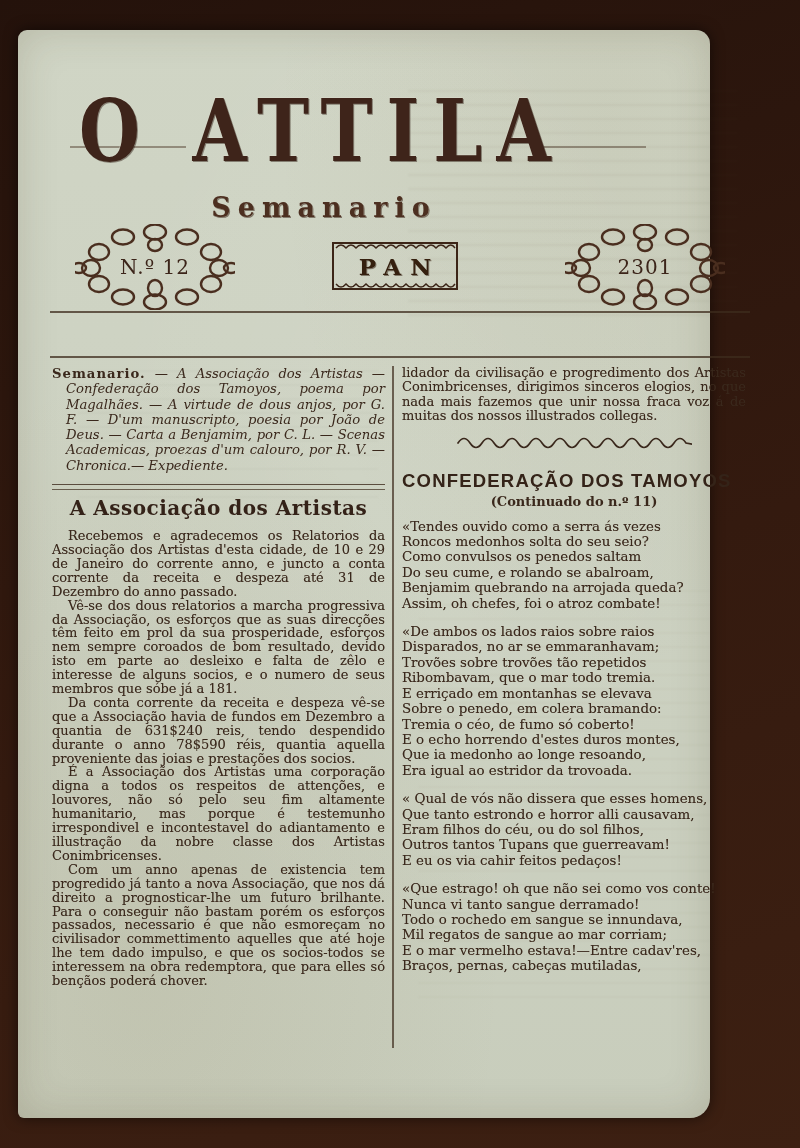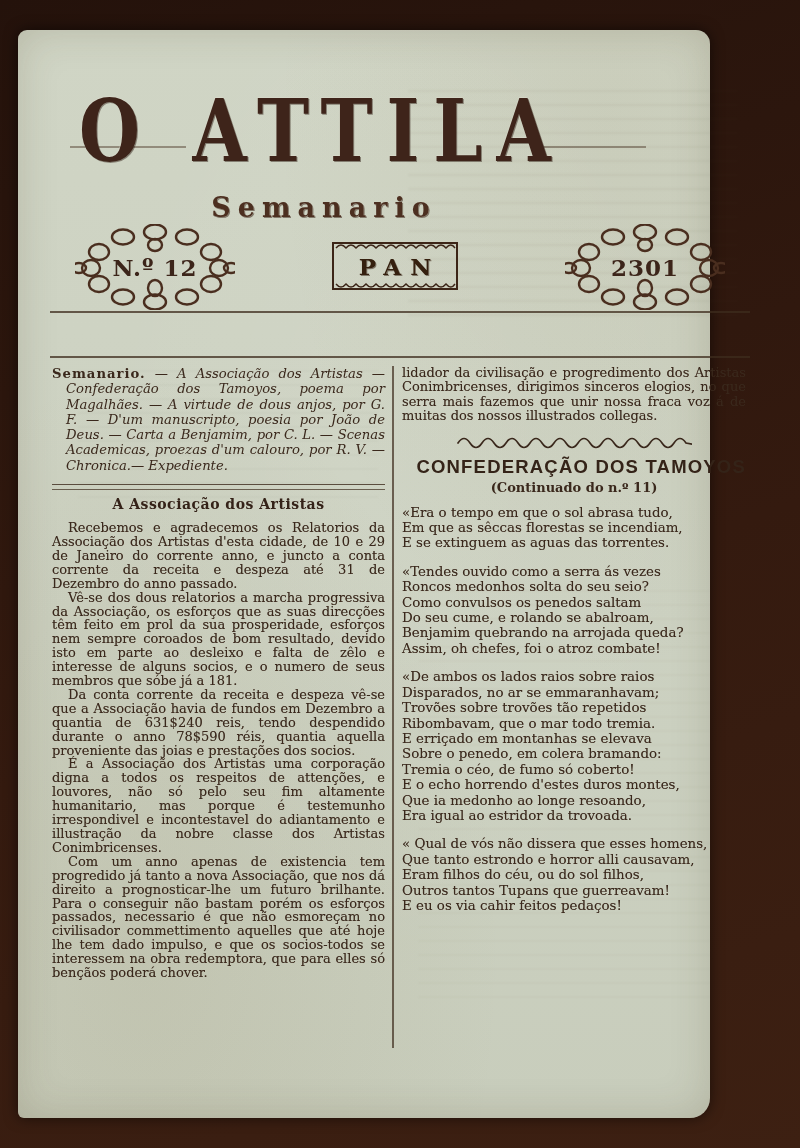--- a/index.html
+++ b/index.html
@@ -53,21 +53,21 @@
   }
 
   .ornament-row{position:absolute;left:0;top:192px;width:100%;height:90px;}
   .medallion{position:absolute;width:160px;height:86px;}
   .medallion.left{left:57px;top:2px;}
   .medallion.right{left:547px;top:2px;}
   .medallion svg{position:absolute;left:0;top:0;}
   .medallion .med-text{
     position:absolute;left:0;top:0;width:100%;height:100%;
     display:flex;align-items:center;justify-content:center;
-    font-weight:bold;font-size:23px;color:#3c251a;letter-spacing:1px;
+    font-weight:normal;font-size:20px;color:#3c251a;letter-spacing:1px;
   }
   .center-frame{
     position:absolute;left:312px;top:16px;width:130px;height:56px;
   }
   .center-frame svg{position:absolute;left:0;top:0;}
   .center-frame .emblem-text{
     position:absolute;left:0;top:0;width:100%;height:100%;
     display:flex;align-items:center;justify-content:center;
     font-weight:bold;font-size:23px;letter-spacing:9px;text-indent:9px;
     color:#35200f;text-shadow:1px 1px 0 rgba(50,30,15,.5);text-align:right;
@@ -96,35 +96,35 @@
   }
   .summary .lead{font-style:normal;font-weight:bold;letter-spacing:1px;}
 
   .double-rule{
     margin:11px 0 4px 0;height:4px;
     border-top:1.5px solid rgba(62,44,30,.8);
     border-bottom:1px solid rgba(62,44,30,.7);
   }
   .article-title{
     margin:6px 0 9px 0;text-align:center;
-    font-weight:bold;font-size:14px;color:#33221665;color:#342218;letter-spacing:.5px;
+    font-weight:bold;font-size:20px;color:#33221665;color:#342218;letter-spacing:.5px;
   }
   .col-left p{
     margin:0;font-size:13px;line-height:13.9px;text-align:justify;
     text-indent:16px;color:#3a281c;
     text-shadow:0 0 .4px rgba(58,40,28,.4);
   }
 
   .col-right .continuation{
     margin:0;font-size:13px;line-height:14.4px;text-align:justify;color:#3a281c;
     text-shadow:0 0 .4px rgba(58,40,28,.4);
   }
   .squiggle{margin:10px 0 2px 0;text-align:center;}
   .poem-title{
-    margin:2px 0 2px 0;text-align:right;
+    margin:16px 0 2px 0;text-align:left;
     font-family:"Liberation Sans","DejaVu Sans",sans-serif;
     font-weight:bold;font-size:18.5px;letter-spacing:1.2px;color:#32211680;color:#342318;
   }
   .poem-subtitle{
     margin:0 0 10px 0;text-align:center;font-weight:bold;font-size:13px;color:#3a281c;
   }
   .stanza{
     margin:0 0 13px 0;white-space:pre-line;
     font-size:13.4px;line-height:15.4px;color:#3a281c;
     text-shadow:0 0 .4px rgba(58,40,28,.4);
@@ -237,36 +237,33 @@
 
       <p>Recebemos e agradecemos os Relatorios da Associação dos Artistas d'esta cidade, de 10 e 29 de Janeiro do corrente anno, e juncto a conta corrente da receita e despeza até 31 de Dezembro do anno passado.</p>
           <p>Vê-se dos dous relatorios a marcha progressiva da Associação, os esforços que as suas direcções têm feito em prol da sua prosperidade, esforços nem sempre coroados de bom resultado, devido isto em parte ao desleixo e falta de zêlo e interesse de alguns socios, e o numero de seus membros que sóbe já a 181.</p>
           <p>Da conta corrente da receita e despeza vê-se que a Associação havia de fundos em Dezembro a quantia de 631$240 reis, tendo despendido durante o anno 78$590 réis, quantia aquella proveniente das joias e prestações dos socios.</p>
           <p>É a Associação dos Artistas uma corporação digna a todos os respeitos de attenções, e louvores, não só pelo seu fim altamente humanitario, mas porque é testemunho irrespondivel e incontestavel do adiantamento e illustração da nobre classe dos Artistas Conimbricenses.</p>
           <p>Com um anno apenas de existencia tem progredido já tanto a nova Associação, que nos dá direito a prognosticar-lhe um futuro brilhante. Para o conseguir não bastam porém os esforços passados, necessario é que não esmoreçam no civilisador commettimento aquelles que até hoje lhe tem dado impulso, e que os socios-todos se interessem na obra redemptora, que para elles só bençãos poderá chover.</p>
         </div>
     </div>
 
     <div class="col-right">
-      <p class="continuation">lidador da civilisação e progredimento dos Artistas Conimbricenses, dirigimos sinceros elogios, no que serra mais fazemos que unir nossa fraca voz á de muitas dos nossos illustrados collegas.</p>
+      <p class="continuation">lidador da civilisação e progredimento dos Artistas Conimbricenses, dirigimos sinceros elogios, no que nada mais fazemos que unir nossa fraca voz á de muitas dos nossos illustrados collegas.</p>
 
       <div class="squiggle">
         <svg width="236" height="16" viewBox="0 0 236 16">
           <path d="M2,9 q6,-9 12,0 q6,9 12,0 q6,-9 12,0 q6,9 12,0 q6,-9 12,0 q6,9 12,0 q6,-9 12,0 q6,9 12,0 q6,-9 12,0 q6,9 12,0 q6,-9 12,0 q6,9 12,0 q6,-9 12,0 q6,9 12,0 q6,-9 12,0 q6,9 12,0 q6,-9 12,0 q6,9 12,0 q6,-9 12,0 l10,2" fill="none" stroke="#3a281c" stroke-width="1.7" stroke-linecap="round"></path>
         </svg>
       </div>
 
       <h3 class="poem-title">CONFEDERAÇÃO DOS TAMOYOS</h3>
       <div class="poem-subtitle">(Continuado do n.º 11)</div>
 
       <div>
 
-      <div class="stanza">«Era o tempo em que o sol abrasa tudo,
-Em que as sêccas florestas se incendiam,
-E se extinguem as aguas das torrentes.</div>
           <div class="stanza">«Tendes ouvido como a serra ás vezes
 Roncos medonhos solta do seu seio?
 Como convulsos os penedos saltam
 Do seu cume, e rolando se abalroam,
 Benjamim quebrando na arrojada queda?
 Assim, oh chefes, foi o atroz combate!</div>
           <div class="stanza">«De ambos os lados raios sobre raios
 Disparados, no ar se emmaranhavam;
 Trovões sobre trovões tão repetidos
 Ribombavam, que o mar todo tremia.
@@ -274,17 +271,23 @@
 Sobre o penedo, em colera bramando:
 Tremia o céo, de fumo só coberto!
 E o echo horrendo d'estes duros montes,
 Que ia medonho ao longe resoando,
 Era igual ao estridor da trovoada.</div>
           <div class="stanza">« Qual de vós não dissera que esses homens,
 Que tanto estrondo e horror alli causavam,
 Eram filhos do céu, ou do sol filhos,
 Outros tantos Tupans que guerreavam!
 E eu os via cahir feitos pedaços!</div>
+          <div class="stanza">«Que estrago! oh que não sei como vos conte!
+Nunca vi tanto sangue derramado!
+Todo o rochedo em sangue se innundava,
+Mil regatos de sangue ao mar corriam;
+E o mar vermelho estava!—Entre cadav'res,
+Braços, pernas, cabeças mutiladas,</div>
         </div>
     </div>
   </div>
 
 </div>
 
 </body></html>

